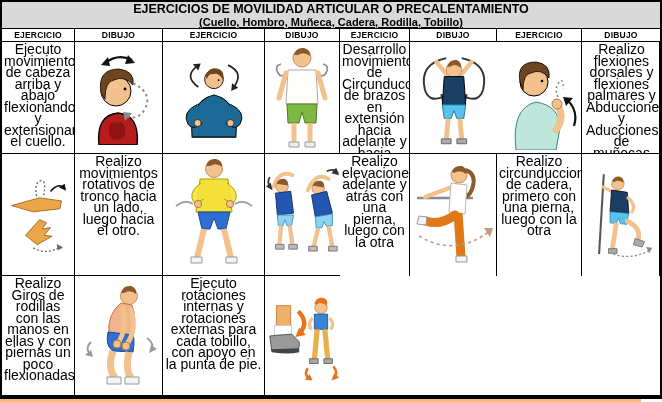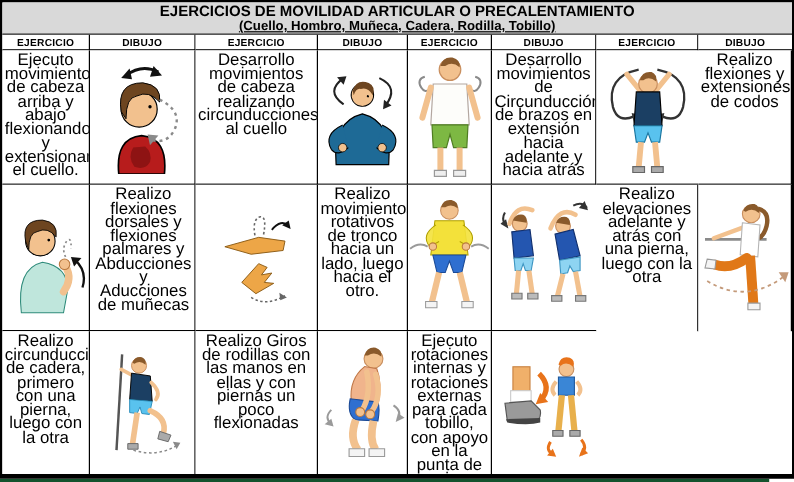--- a/index.html
+++ b/index.html
@@ -1,16 +1,16 @@
 <!DOCTYPE html>
 <html><head>
 <meta charset="utf-8">
 <style>
   html,body{margin:0;padding:0;background:#fff;font-family:"Liberation Sans",sans-serif;color:#000;}
-  .sheet{width:641px;height:402px;box-sizing:border-box;background:#14532d;}
+  .sheet{width:641px;height:402px;box-sizing:border-box;background:#fdba74;}
   .outer{box-sizing:border-box;width:662px;border:2px solid #000;border-bottom-width:4px;background:#fff;}
   .titleband{height:27px;border-bottom:1px solid #000;background:#d9d9d9;text-align:center;padding-top:1px;box-sizing:border-box;}
   .titleband .t1{font-weight:bold;font-size:12.5px;line-height:13px;}
   .titleband .t2{font-weight:bold;font-size:11px;line-height:12px;text-decoration:underline;}
   .grid{display:grid;grid-template-columns:73px 88px 102px 75px 70px 87px 85px 78px;grid-template-rows:13px 112px 122px 119px;}
   .cell{box-sizing:border-box;border-right:1px solid #000;border-bottom:1px solid #000;overflow:hidden;background:#fff;}
   .cell.lastcol{border-right:none;}
   .cell.lastrow{border-bottom:none;}
   .hcell{display:flex;align-items:center;justify-content:center;font-weight:bold;font-size:8.5px;letter-spacing:0.2px;}
   .tcell{font-size:14px;line-height:11.5px;text-align:center;padding:2px 2px 0 2px;}
@@ -50,21 +50,20 @@
           <path d="M20 94 Q17 64 39 62 Q61 64 58 94 Z" fill="#b71c1c" stroke="#000" stroke-width="1.4"></path>
           <path d="M32 72 Q27 80 33 88 Q42 91 46 84 Q48 76 42 71 Z" fill="#8e1313"></path>
           <circle cx="37" cy="40" r="15" fill="#f2c18e" stroke="#000"></circle>
           <path d="M22 42 Q18 18 40 18 Q56 20 54 34 Q45 24 35 29 Q26 30 26 48 Z" fill="#6d4520" stroke="#000" stroke-width="0.8"></path>
           <circle cx="46" cy="38" r="1.4" fill="#000"></circle>
           <path d="M54 32 Q74 42 66 58 Q59 70 46 65" fill="none" stroke="#8a8a8a" stroke-width="2" stroke-dasharray="2.5 3.2"></path>
           <polygon points="44,61 53,62 46,70" fill="#8a8a8a"></polygon>
         </svg>
       </div>
 
-      <div class="cell tcell">Desarrollo movimientos de cabeza realizando circunducciones al cuello</div>
 
       <div class="cell dcell">
         <svg width="72" height="98" viewBox="0 0 92 100">
           <path d="M26 36 Q6 22 26 8" fill="none" stroke="#222" stroke-width="2.2"></path>
           <polygon points="29,6 19,7 26,15" fill="#222"></polygon>
           <path d="M64 8 Q86 18 70 38" fill="none" stroke="#222" stroke-width="2.2"></path>
           <polygon points="68,41 69,31 77,37" fill="#222"></polygon>
           <g transform="rotate(12 46 26)">
             <circle cx="46" cy="26" r="12" fill="#f2c18e" stroke="#000"></circle>
             <path d="M35 24 Q36 10 50 12 Q58 14 57 24 Q50 16 43 20 Q38 20 37 28 Z" fill="#6d4520"></path>
@@ -110,21 +109,20 @@
           <path d="M31 21 Q33 13 41 14 Q46 16 45 22 Q39 17 34 21 Z" fill="#8a5a2b"></path>
           <path d="M28 31 L48 31 L50 60 L26 60 Z" fill="#1b3f63" stroke="#000"></path>
           <path d="M26 60 h24 l-2 14 h-7 l-3 -8 l-3 8 h-7 Z" fill="#59c2ee" stroke="#1b76a0"></path>
           <path d="M32 74 L30 96" stroke="#f2c18e" stroke-width="5" fill="none"></path>
           <path d="M44 74 L46 96" stroke="#f2c18e" stroke-width="5" fill="none"></path>
           <path d="M25 95 h10 v5 h-10 z" fill="#aaa" stroke="#666"></path>
           <path d="M41 95 h10 v5 h-10 z" fill="#aaa" stroke="#666"></path>
         </svg>
       </div>
 
-      <div class="cell tcell">Realizo flexiones y extensiones de codos</div>
 
       <div class="cell dcell">
         <svg width="82" height="104" viewBox="0 0 82 104">
           <path d="M18 104 Q13 62 38 56 Q62 60 62 82 L58 104 Z" fill="#bfe6dc" stroke="#2e8b7a"></path>
           <circle cx="36" cy="36" r="14" fill="#f2c18e" stroke="#000"></circle>
           <path d="M22 36 Q18 16 38 16 Q53 18 51 32 Q43 22 33 27 Q25 28 25 44 Z" fill="#6d4520" stroke="#000" stroke-width="0.8"></path>
           <circle cx="44" cy="35" r="1.3" fill="#000"></circle>
           <path d="M58 84 Q67 72 60 60" stroke="#f2c18e" stroke-width="7" fill="none" stroke-linecap="round"></path>
           <circle cx="59" cy="58" r="5" fill="#f2c18e" stroke="#b9793f"></circle>
           <path d="M60 51 q-4 -8 1 -15 q5 -5 4 7" fill="none" stroke="#8a8a8a" stroke-width="1.6" stroke-dasharray="2 2.6"></path>

